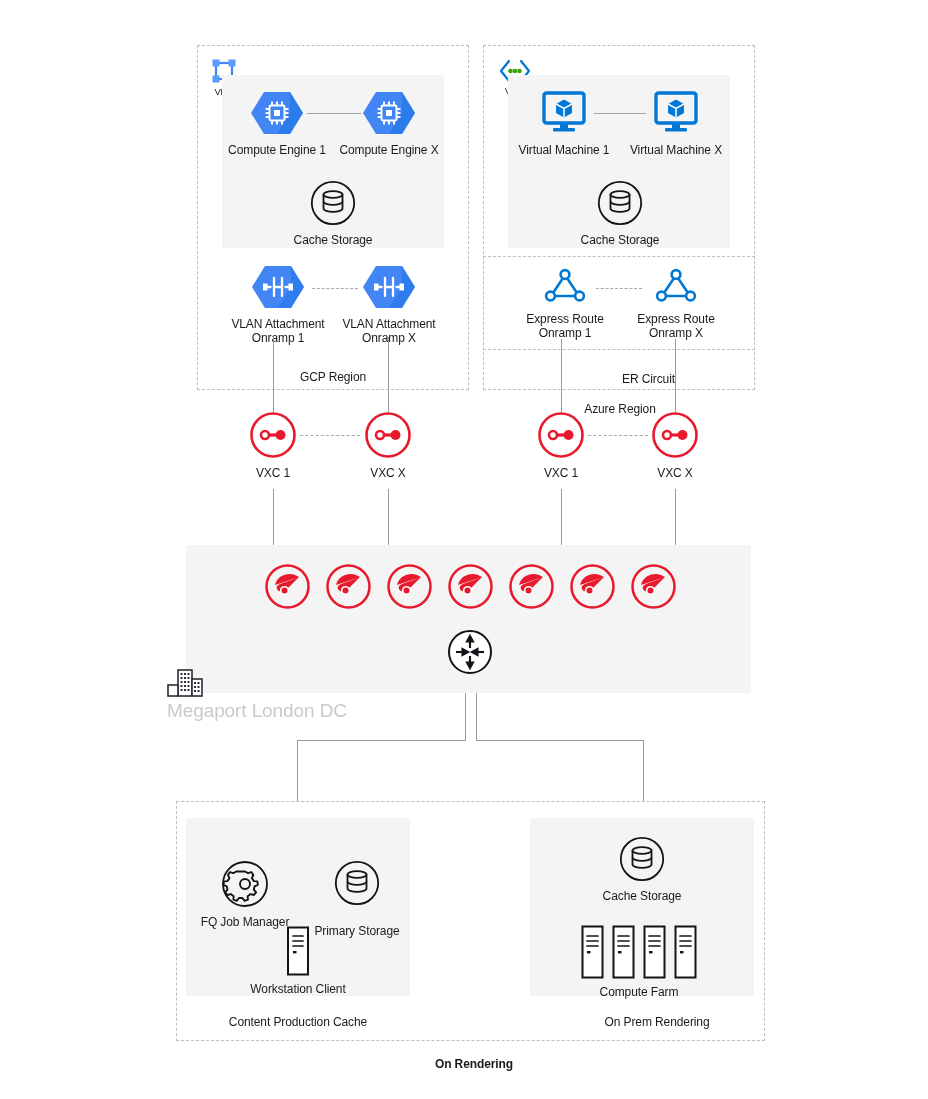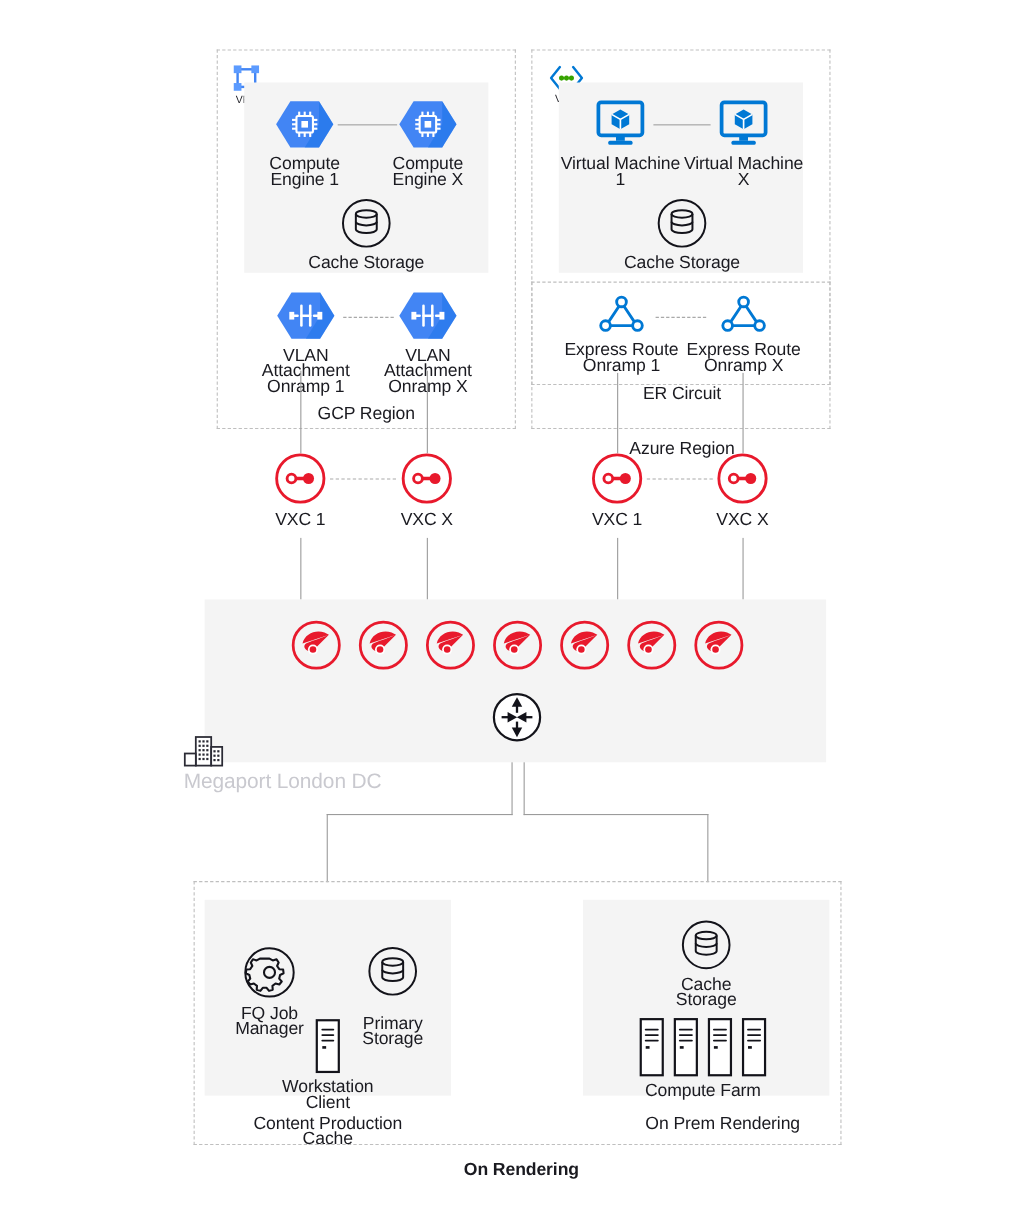--- a/index.html
+++ b/index.html
@@ -19,21 +19,21 @@
     position: absolute;
     border: 1.4px dashed #bfbfbf;
     background: transparent;
   }
   .graybox {
     position: absolute;
     background: #f4f4f4;
   }
   .lbl {
     position: absolute;
-    font-size: 16px;
+    font-size: 12px;
     color: #1a1a20;
     text-align: center;
     line-height: 14px;
     white-space: pre-line;
     letter-spacing: -0.1px;
   }
   .lbl-grey { color: #c9c9cf; font-size: 19px; }
   .vline {
     position: absolute;
     width: 1.4px;
@@ -282,21 +282,21 @@
         </g>
         <circle cx="26" cy="8.5" r="4.4" fill="#ffffff" stroke="#0078D4" stroke-width="2.6"></circle>
         <circle cx="11.5" cy="30" r="4.4" fill="#ffffff" stroke="#0078D4" stroke-width="2.6"></circle>
         <circle cx="40.5" cy="30" r="4.4" fill="#ffffff" stroke="#0078D4" stroke-width="2.6"></circle>
       </svg>
     </div>
     <div class="lbl" style="position:static; margin-top:6px; width:118px;">Express Route
 Onramp X</div>
   </div>
 
-  <div class="lbl" style="left:565px; top:352px; width:110px;">ER Circuit</div>
+  <div class="lbl" style="left:565px; top:372px; width:110px;text-align:right;">ER Circuit</div>
 
   <div class="lbl" style="left:565px; top:402px; width:110px;">Azure Region</div>
 
   <div class="vline" style="left:273px; top:337px; height:75px;"></div>
   <div class="vline" style="left:388px; top:337px; height:75px;"></div>
   <div class="vline" style="left:561px; top:339px; height:73px;"></div>
   <div class="vline" style="left:675px; top:339px; height:73px;"></div>
 
   <div class="dashconn" style="left:300px; top:435px; width:60px;"></div>
   <div class="dashconn" style="left:588px; top:435px; width:60px;"></div>

